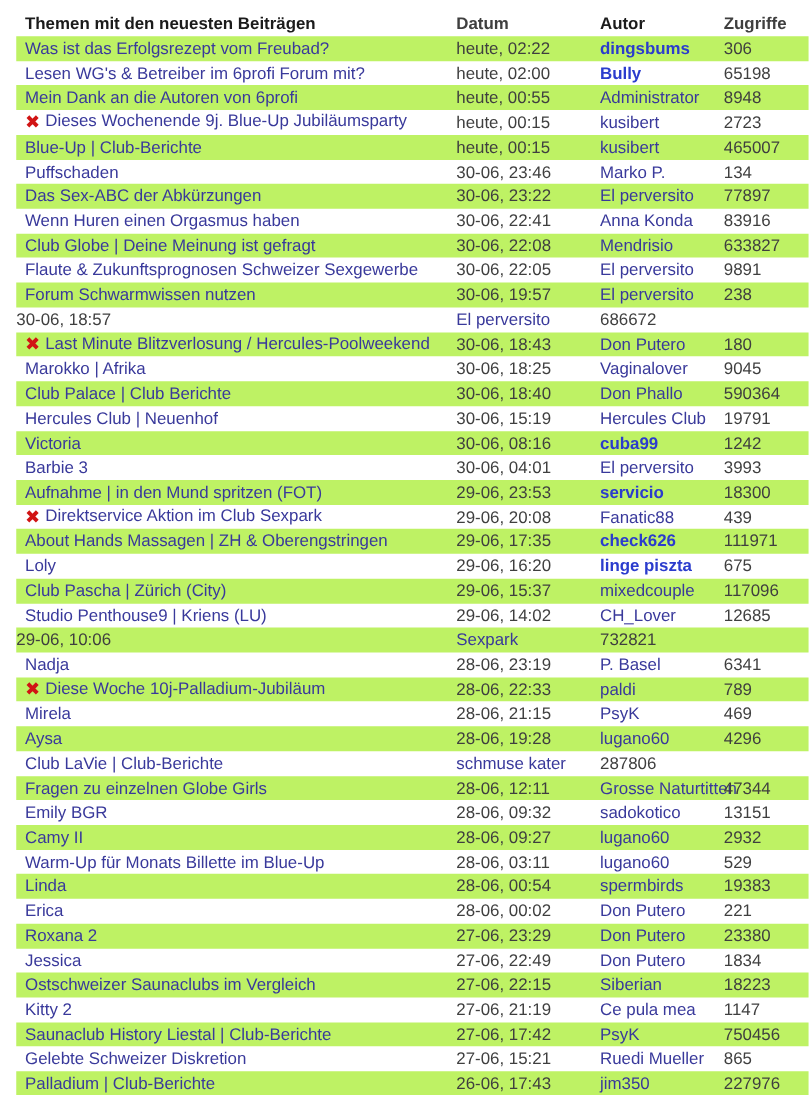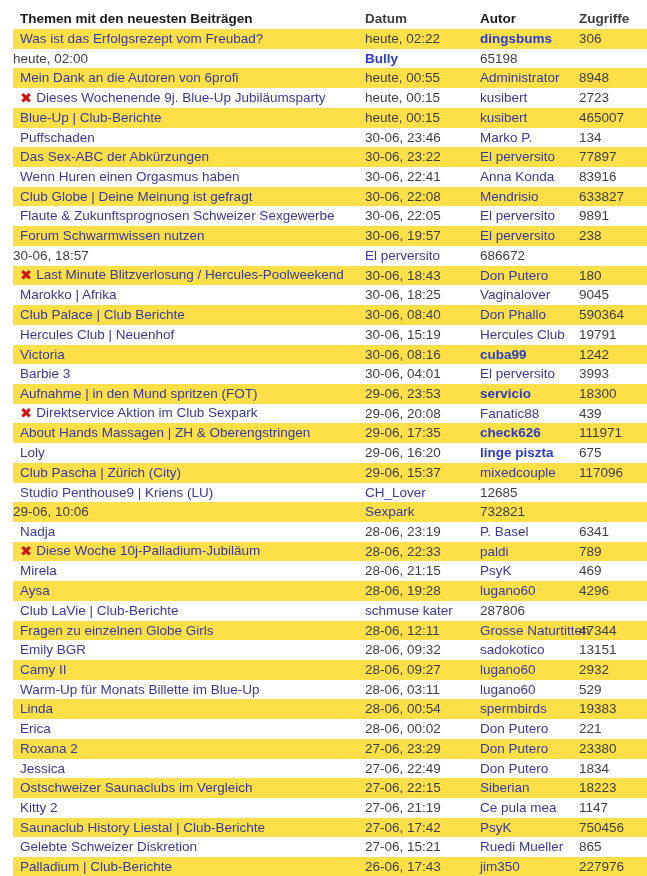--- a/index.html
+++ b/index.html
@@ -10,21 +10,21 @@
   .forum-table { padding-top:8px; margin-left:13px; }
   .row {
     display:grid;
     grid-template-columns:352px 115px 99px 1fr;
     align-items:center;
     height:19.72px;
     font-size:13.5px;
     line-height:19.72px;
     white-space:nowrap;
   }
-  .row.striped { background:#fde047; }
+  .row.striped { background:#bef264; }
   .header-row {
     height:21px; font-weight:bold; color:#1b1b1b; background:#ffffff;
   }
   .cell-title { padding-left:7px; overflow:hidden; }
   .cell-date, .cell-views { color:#3f3f3f; }
   .topic-link {
     color:#39399b; text-decoration:none; cursor:pointer;
   }
   .author-link {
     color:#39399b; text-decoration:none; cursor:pointer;
@@ -51,20 +51,23 @@
     <div class="cell-title">
       <a class="topic-link">Was ist das Erfolgsrezept vom Freubad?</a>
     </div>
     <div class="cell-date">heute, 02:22</div>
     <div class="cell-author">
       <a class="author-link bright">dingsbums</a>
     </div>
     <div class="cell-views">306</div>
   </div>
       <div class="row">
+    <div class="cell-title">
+      <a class="topic-link">Lesen WG's &amp; Betreiber im 6profi Forum mit?</a>
+    </div>
     <div class="cell-date">heute, 02:00</div>
     <div class="cell-author">
       <a class="author-link bright">Bully</a>
     </div>
     <div class="cell-views">65198</div>
   </div>
       <div class="row striped">
     <div class="cell-title">
       <a class="topic-link">Mein Dank an die Autoren von 6profi</a>
     </div>
@@ -178,21 +181,21 @@
     <div class="cell-date">30-06, 18:25</div>
     <div class="cell-author">
       <a class="author-link">Vaginalover</a>
     </div>
     <div class="cell-views">9045</div>
   </div>
       <div class="row striped">
     <div class="cell-title">
       <a class="topic-link">Club Palace | Club Berichte</a>
     </div>
-    <div class="cell-date">30-06, 08:40</div>
+    <div class="cell-date">30-06, 18:40</div>
     <div class="cell-author">
       <a class="author-link">Don Phallo</a>
     </div>
     <div class="cell-views">590364</div>
   </div>
       <div class="row">
     <div class="cell-title">
       <a class="topic-link">Hercules Club | Neuenhof</a>
     </div>
     <div class="cell-date">30-06, 15:19</div>
@@ -268,20 +271,21 @@
     <div class="cell-date">29-06, 15:37</div>
     <div class="cell-author">
       <a class="author-link">mixedcouple</a>
     </div>
     <div class="cell-views">117096</div>
   </div>
       <div class="row">
     <div class="cell-title">
       <a class="topic-link">Studio Penthouse9 | Kriens (LU)</a>
     </div>
+    <div class="cell-date">29-06, 14:02</div>
     <div class="cell-author">
       <a class="author-link">CH_Lover</a>
     </div>
     <div class="cell-views">12685</div>
   </div>
       <div class="row striped">
     <div class="cell-date">29-06, 10:06</div>
     <div class="cell-author">
       <a class="author-link">Sexpark</a>
     </div>

